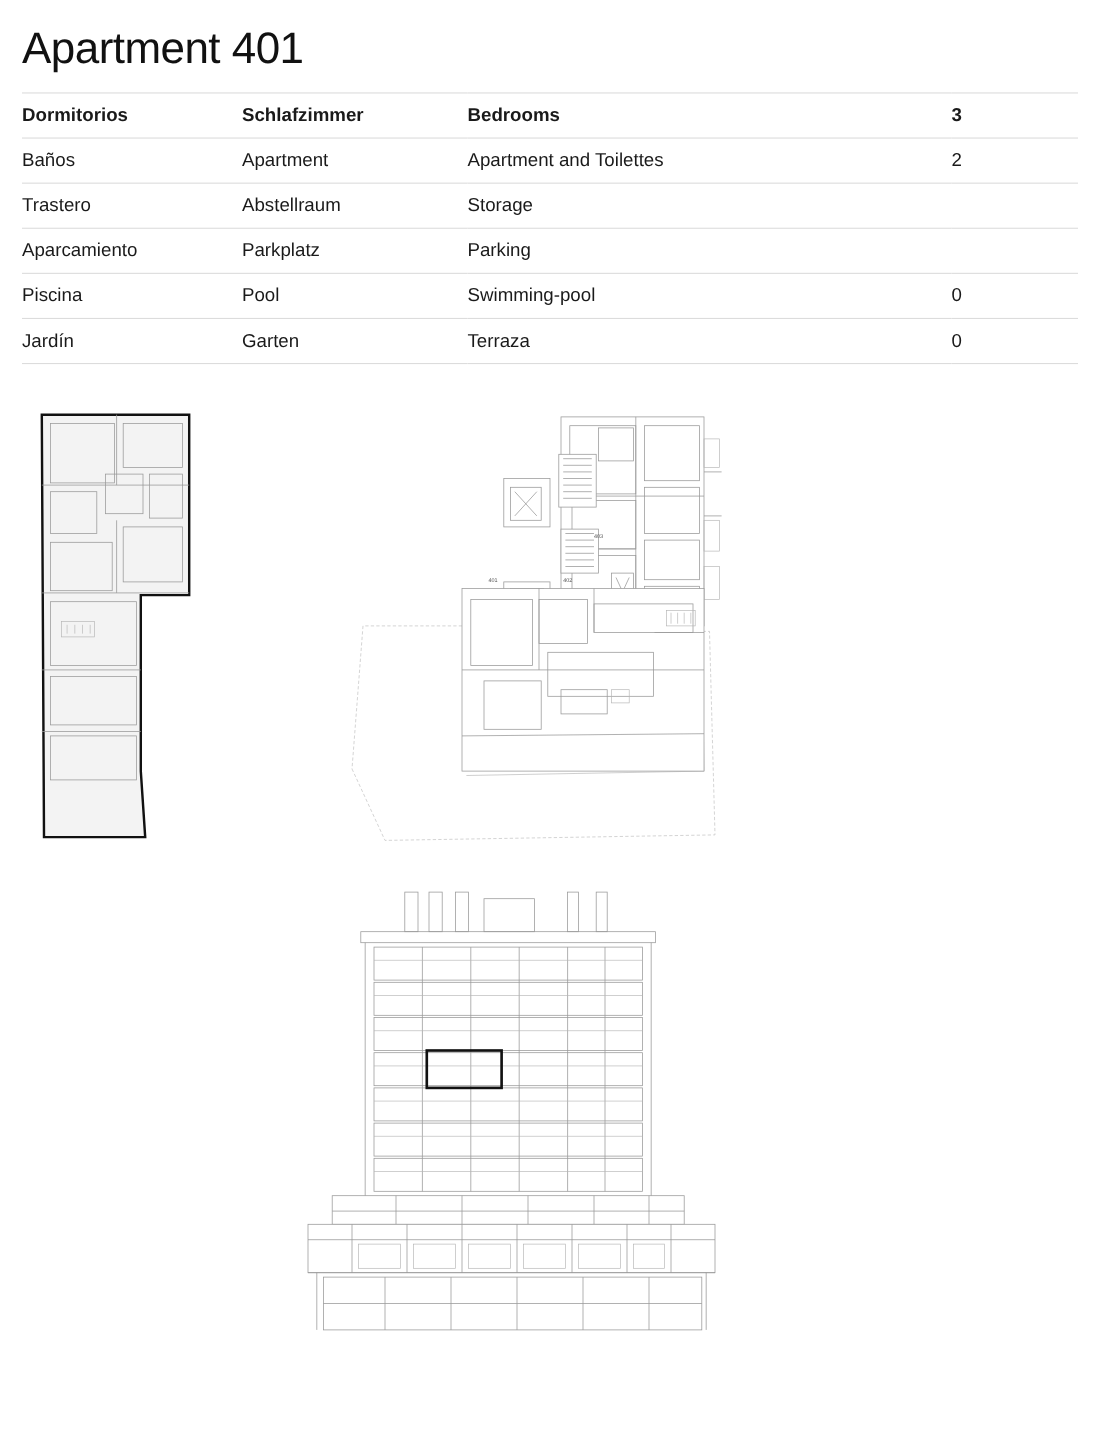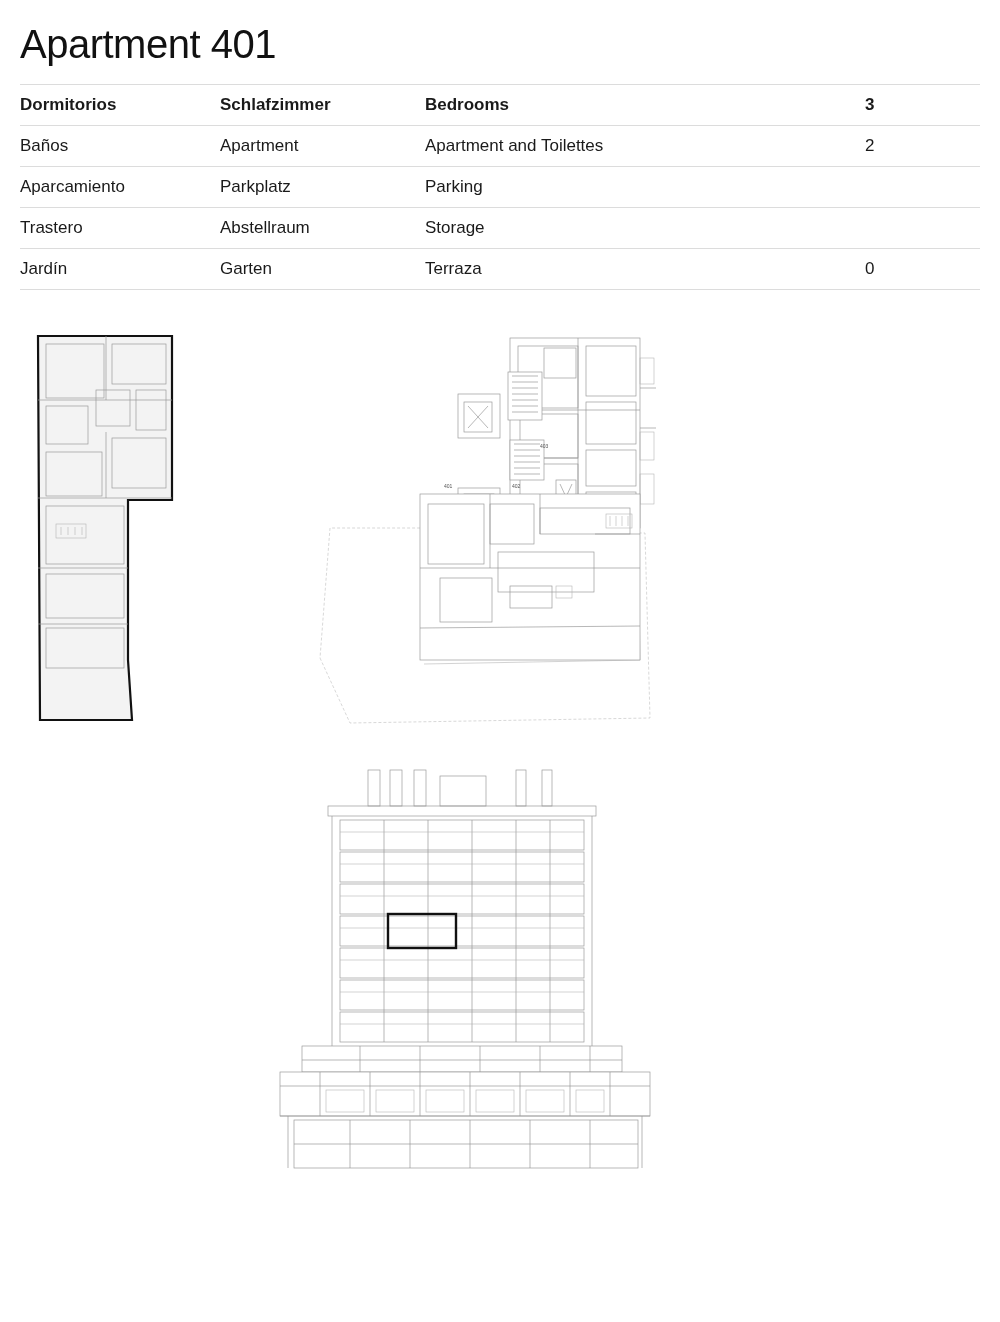--- a/index.html
+++ b/index.html
@@ -93,30 +93,36 @@
         <td class="col-en">Bedrooms</td>
         <td class="col-val">3</td>
       </tr>
       <tr>
         <td class="col-es">Baños</td>
         <td class="col-de">Apartment</td>
         <td class="col-en">Apartment and Toilettes</td>
         <td class="col-val">2</td>
       </tr>
       <tr>
+        <td class="col-es">Trastero</td>
+        <td class="col-de">Abstellraum</td>
+        <td class="col-en">Storage</td>
+        <td class="col-val"></td>
+      </tr>
+      <tr>
         <td class="col-es">Aparcamiento</td>
         <td class="col-de">Parkplatz</td>
         <td class="col-en">Parking</td>
         <td class="col-val"></td>
       </tr>
       <tr>
-        <td class="col-es">Trastero</td>
-        <td class="col-de">Abstellraum</td>
-        <td class="col-en">Storage</td>
-        <td class="col-val"></td>
+        <td class="col-es">Piscina</td>
+        <td class="col-de">Pool</td>
+        <td class="col-en">Swimming-pool</td>
+        <td class="col-val">0</td>
       </tr>
       <tr>
         <td class="col-es">Jardín</td>
         <td class="col-de">Garten</td>
         <td class="col-en">Terraza</td>
         <td class="col-val">0</td>
       </tr>
     </tbody>
   </table>
 

